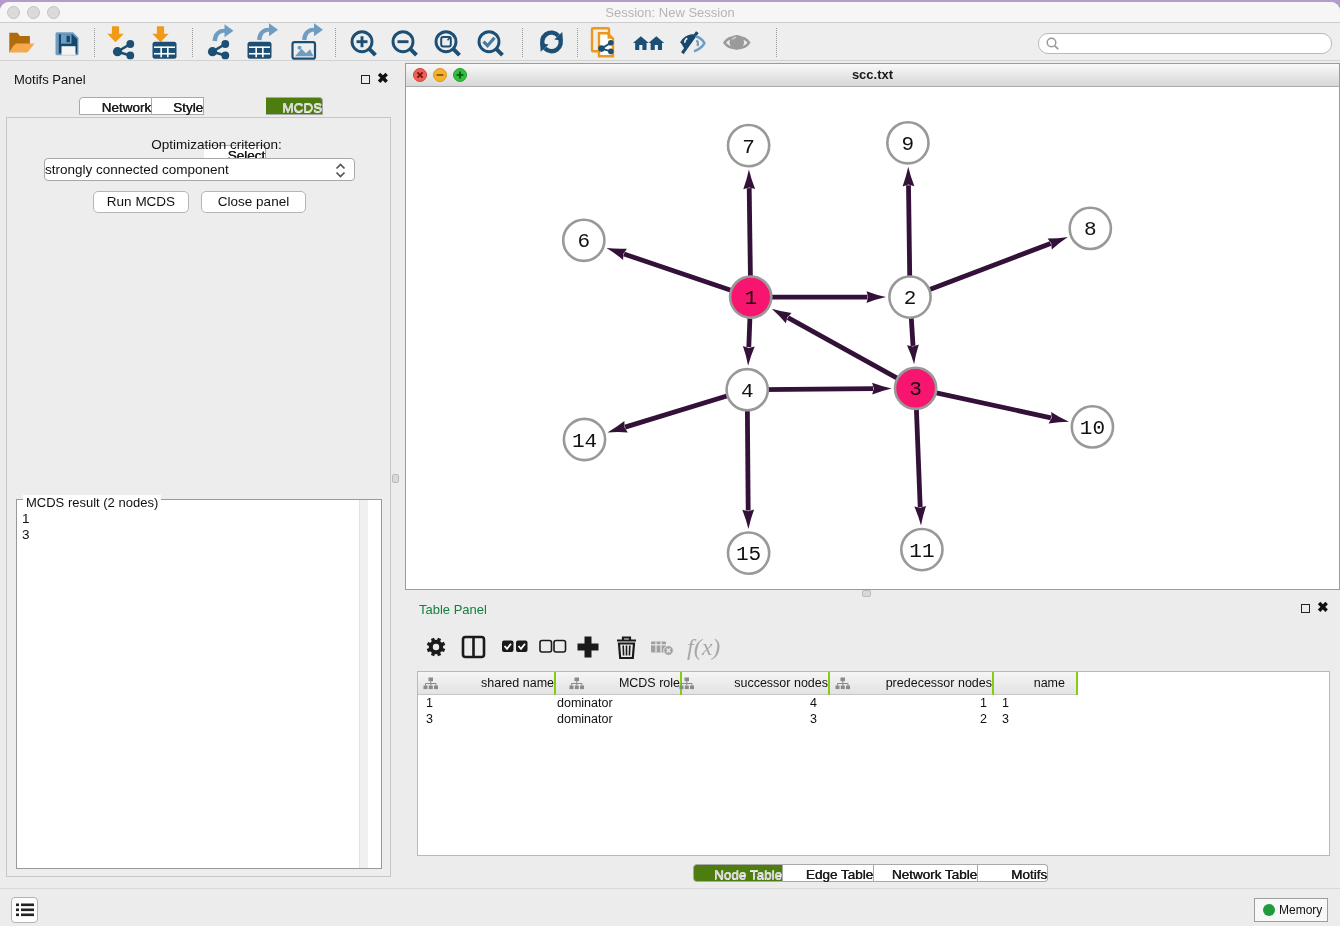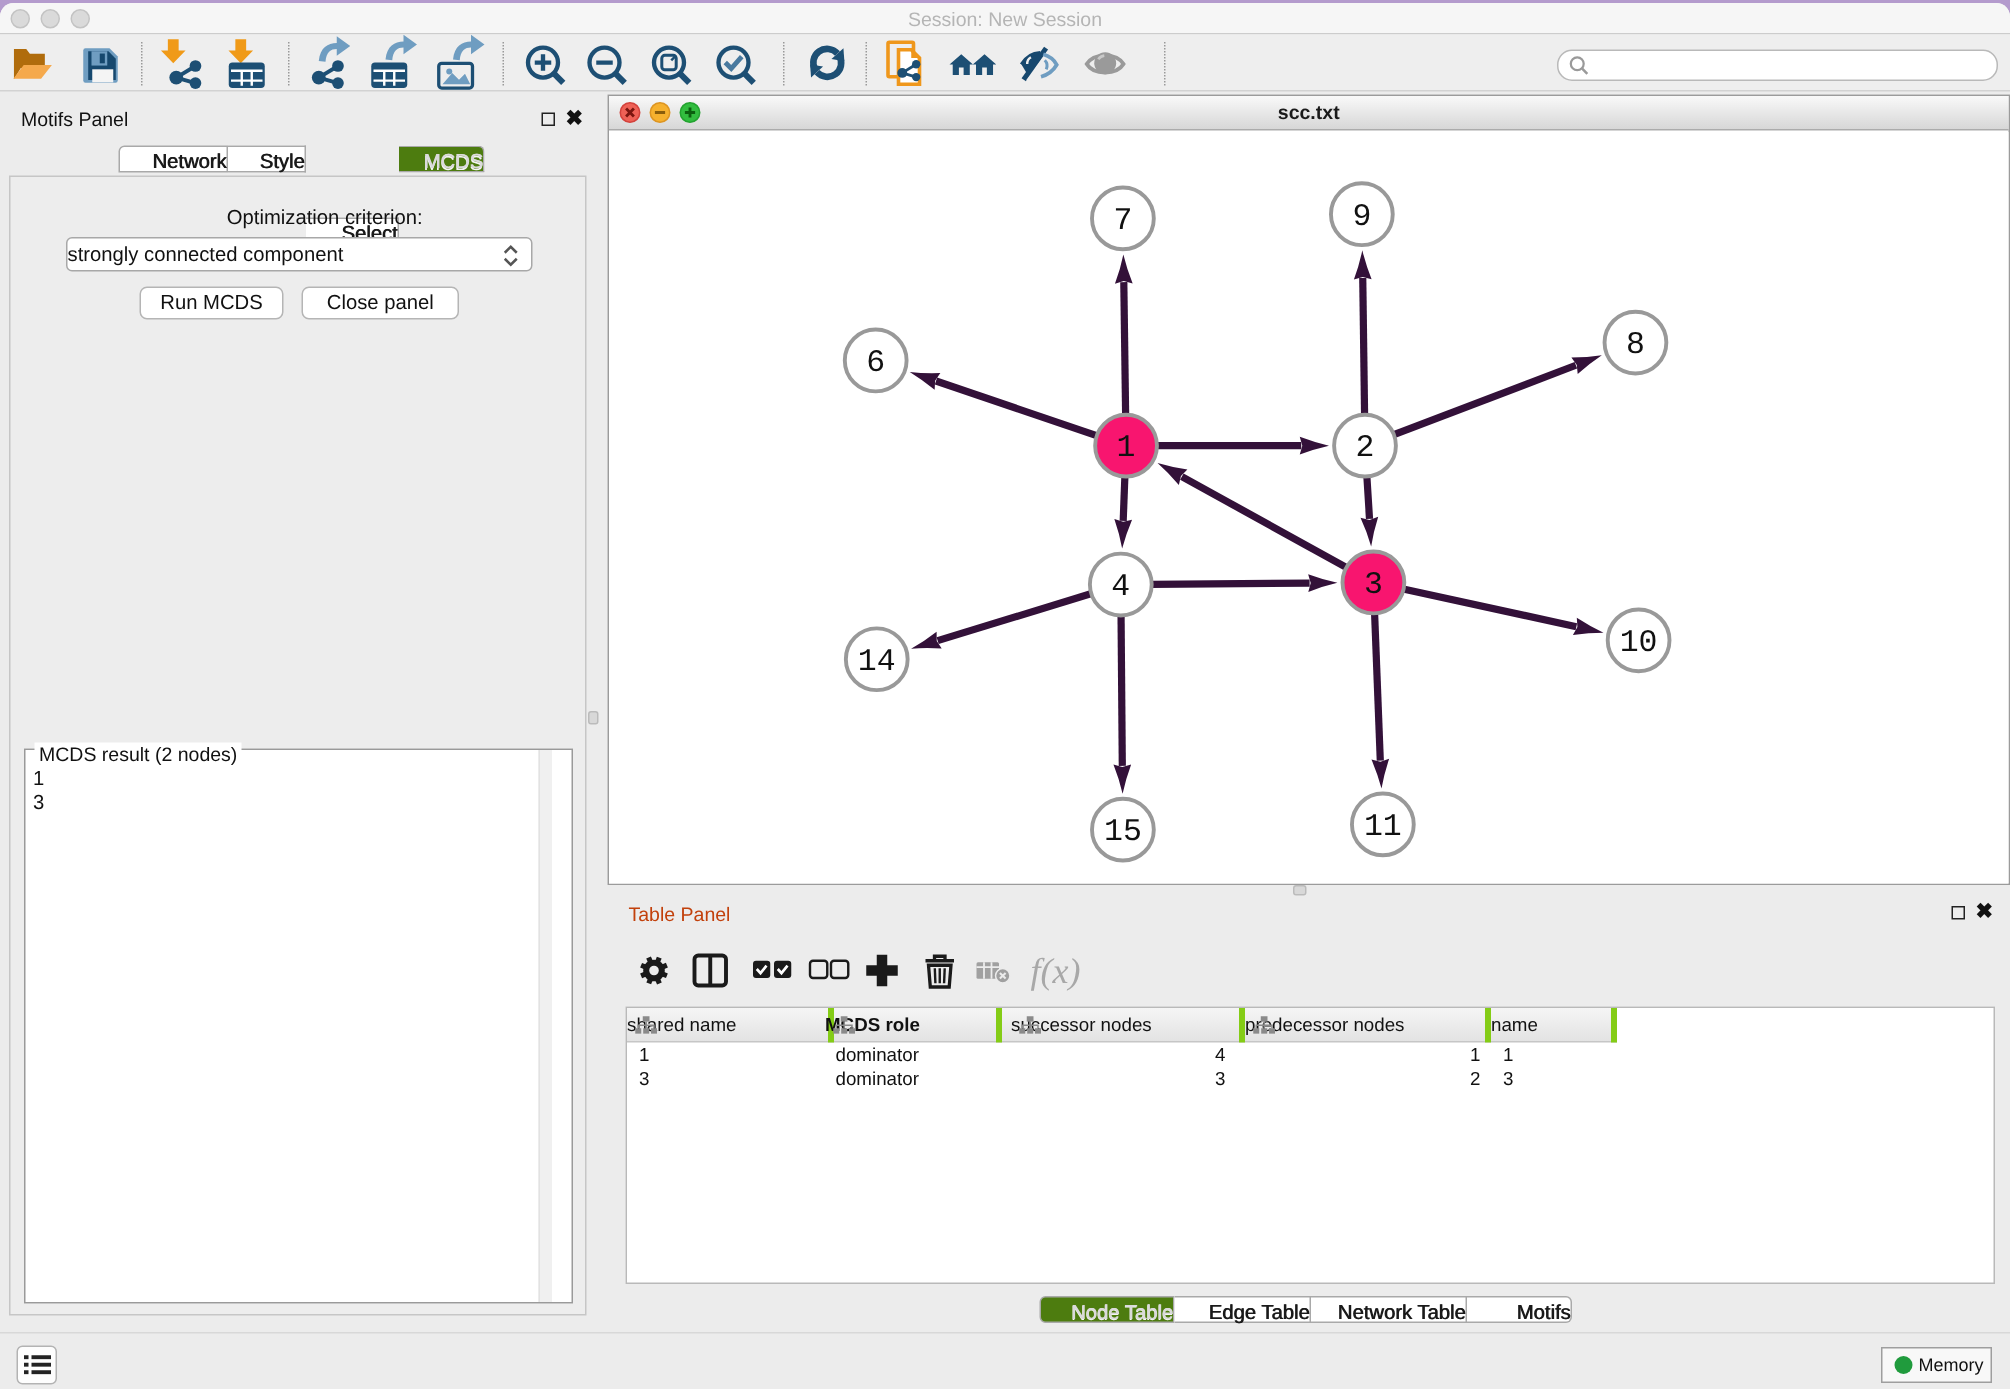--- a/index.html
+++ b/index.html
@@ -11,21 +11,21 @@
 .tl { position:absolute; top:4px; width:13px; height:13px; border-radius:50%; background:#dadada; border:1px solid #c3c3c3; }
 #wtitle { position:absolute; top:3px; width:100%; text-align:center; color:#b5b5b5; font-size:13px; }
 #toolbar { position:absolute; left:0; top:23px; width:1340px; height:38px; background:#eeeeee; border-bottom:1px solid #d2d2d2; }
 .tsep { position:absolute; top:5px; height:29px; width:0; border-left:1px dotted #999; }
 #search { position:absolute; left:1038px; top:10px; width:294px; height:21px; background:#fff; border:1px solid #b9b9b9; border-radius:10px; }
 .ctab { position:absolute; top:0; height:18px; background:#fff; border:1px solid #a9a9a9; border-left-width:0; font-size:13.5px; color:#1a1a1a; text-align:right; line-height:20px; text-shadow:0.5px 0 0 #1a1a1a; }
 .ctab:first-child { border-left-width:1px; }
 .ctab.dis { background:#4d7c0f; color:#dadada; text-shadow:0.5px 0 0 #dadada, 0 1px 0 #f5f5f5; }
 .pbtn { height:22px; background:#fff; border:1px solid #b5b5b5; border-radius:5px; font-size:13.5px; color:#111; text-align:center; line-height:20px; }
 .mtl { position:absolute; top:4px; width:14px; height:14px; border-radius:50%; border:1px solid; text-align:center; }
-.thc { position:absolute; top:0; height:23px; font-size:12.5px; color:#111; text-align:left; line-height:22px; border-right:4px solid #84cc16; }
+.thc { position:absolute; top:0; height:23px; font-size:12.5px; color:#111; text-align:right; line-height:22px; border-right:2px solid #84cc16; }
 .trow { position:absolute; left:0; width:100%; height:16px; font-size:12.5px; color:#111; }
 .trow span { position:absolute; top:0; line-height:15px; }
 </style>
 </head>
 <body>
 <div id="win"></div>
 <div id="titlebar">
   <div class="tl" style="left:7px"></div>
   <div class="tl" style="left:27px"></div>
   <div class="tl" style="left:47px"></div>
@@ -214,21 +214,21 @@
         <circle cx="686.4" cy="338.9" r="20.6" fill="#ffffff" stroke="#999999" stroke-width="2.6"></circle>
         <text x="686.4" y="345.9" text-anchor="middle" font-size="21" font-family="Liberation Mono, monospace" fill="#111">10</text>
         <circle cx="342.6" cy="465.1" r="20.6" fill="#ffffff" stroke="#999999" stroke-width="2.6"></circle>
         <text x="342.6" y="472.1" text-anchor="middle" font-size="21" font-family="Liberation Mono, monospace" fill="#111">15</text>
         <circle cx="515.9" cy="461.6" r="20.6" fill="#ffffff" stroke="#999999" stroke-width="2.6"></circle>
         <text x="515.9" y="468.6" text-anchor="middle" font-size="21" font-family="Liberation Mono, monospace" fill="#111">11</text>
       </svg>
   </div>
 </div>
 <div id="tablepanel" class="abs" style="left:405px;top:598px;width:935px;height:290px;background:#ececec;">
-  <div class="abs" style="left:14px;top:4px;font-size:13px;color:#c2410c;">Table Panel</div>
+  <div class="abs" style="left:14px;top:4px;font-size:13px;color:#15803d;">Table Panel</div>
   <div class="abs" style="left:896px;top:6px;width:9px;height:9px;border:1.5px solid #222;"></div>
   <div class="abs" style="left:912px;top:1px;font-size:14px;font-weight:bold;color:#111;">✖</div>
   <svg width="420" height="70" style="position:absolute;left:0;top:0">
       <g fill="#1a1a1a">
         <circle cx="31" cy="49" r="7.2"></circle>
         <g stroke="#1a1a1a" stroke-width="3.4">
           <line x1="36.1" y1="51.1" x2="39.6" y2="52.5"></line>
           <line x1="33.1" y1="54.1" x2="34.6" y2="57.6"></line>
           <line x1="28.9" y1="54.1" x2="27.5" y2="57.6"></line>
           <line x1="25.9" y1="51.1" x2="22.4" y2="52.6"></line>
@@ -269,21 +269,21 @@
           <g fill="#8a8a8a">
             <rect x="5.5" y="0.5" width="4.5" height="3.6"></rect>
             <rect x="0.5" y="8.5" width="4" height="3.6"></rect>
             <rect x="5.8" y="8.5" width="4" height="3.6"></rect>
             <rect x="11" y="8.5" width="4" height="3.6"></rect>
           </g>
           <g stroke="#8a8a8a" stroke-width="1">
             <path d="M7.8,4 v3 M2.5,8.5 v-2 h10.5 v2 M7.8,6.5 v2" fill="none"></path>
           </g>
         </svg>shared name</div>
-    <div class="thc" style="left:132px;width:118px;font-weight:bold;"><svg width="15" height="13" style="position:absolute;left:5px;top:5px">
+    <div class="thc" style="left:146px;width:118px;"><svg width="15" height="13" style="position:absolute;left:5px;top:5px">
           <g fill="#8a8a8a">
             <rect x="5.5" y="0.5" width="4.5" height="3.6"></rect>
             <rect x="0.5" y="8.5" width="4" height="3.6"></rect>
             <rect x="5.8" y="8.5" width="4" height="3.6"></rect>
             <rect x="11" y="8.5" width="4" height="3.6"></rect>
           </g>
           <g stroke="#8a8a8a" stroke-width="1">
             <path d="M7.8,4 v3 M2.5,8.5 v-2 h10.5 v2 M7.8,6.5 v2" fill="none"></path>
           </g>
         </svg>MCDS role</div>

